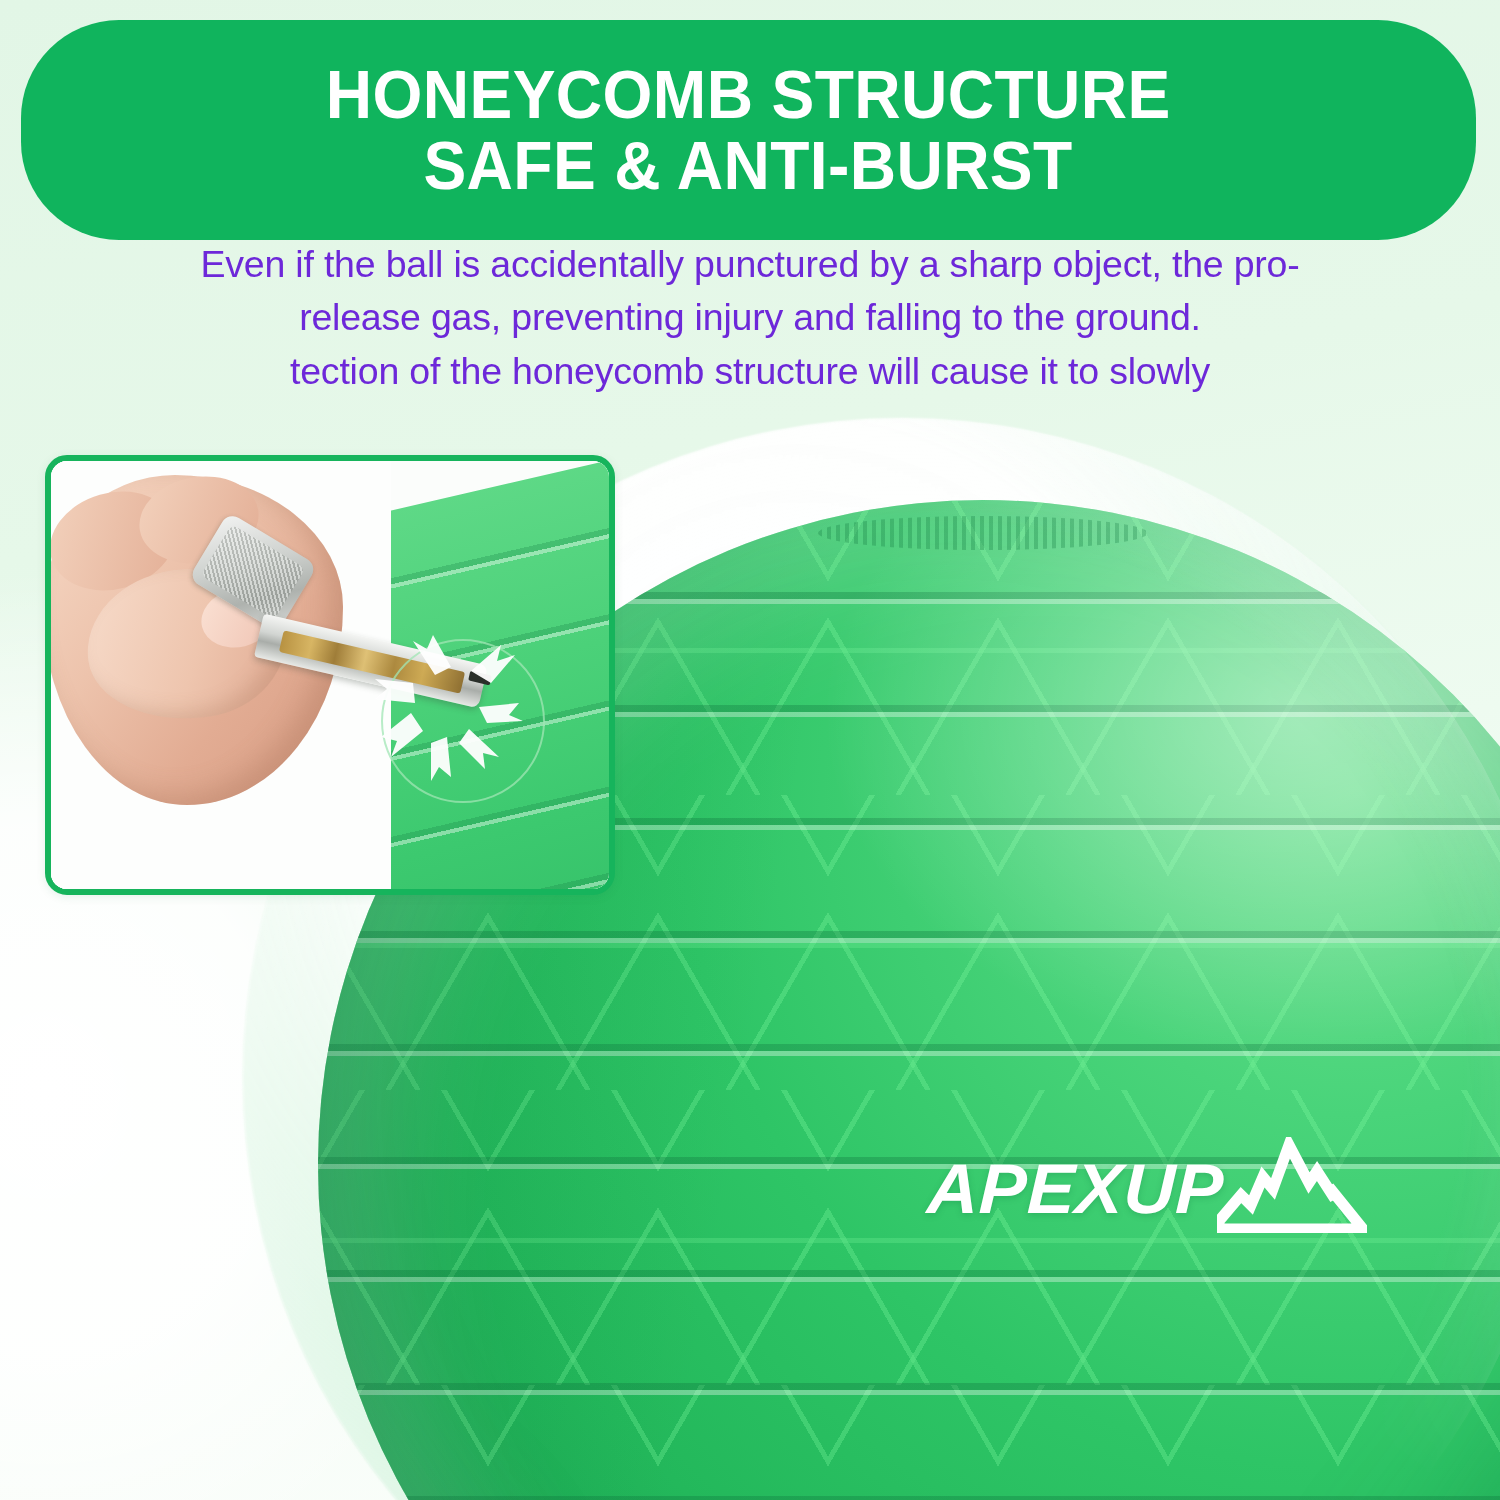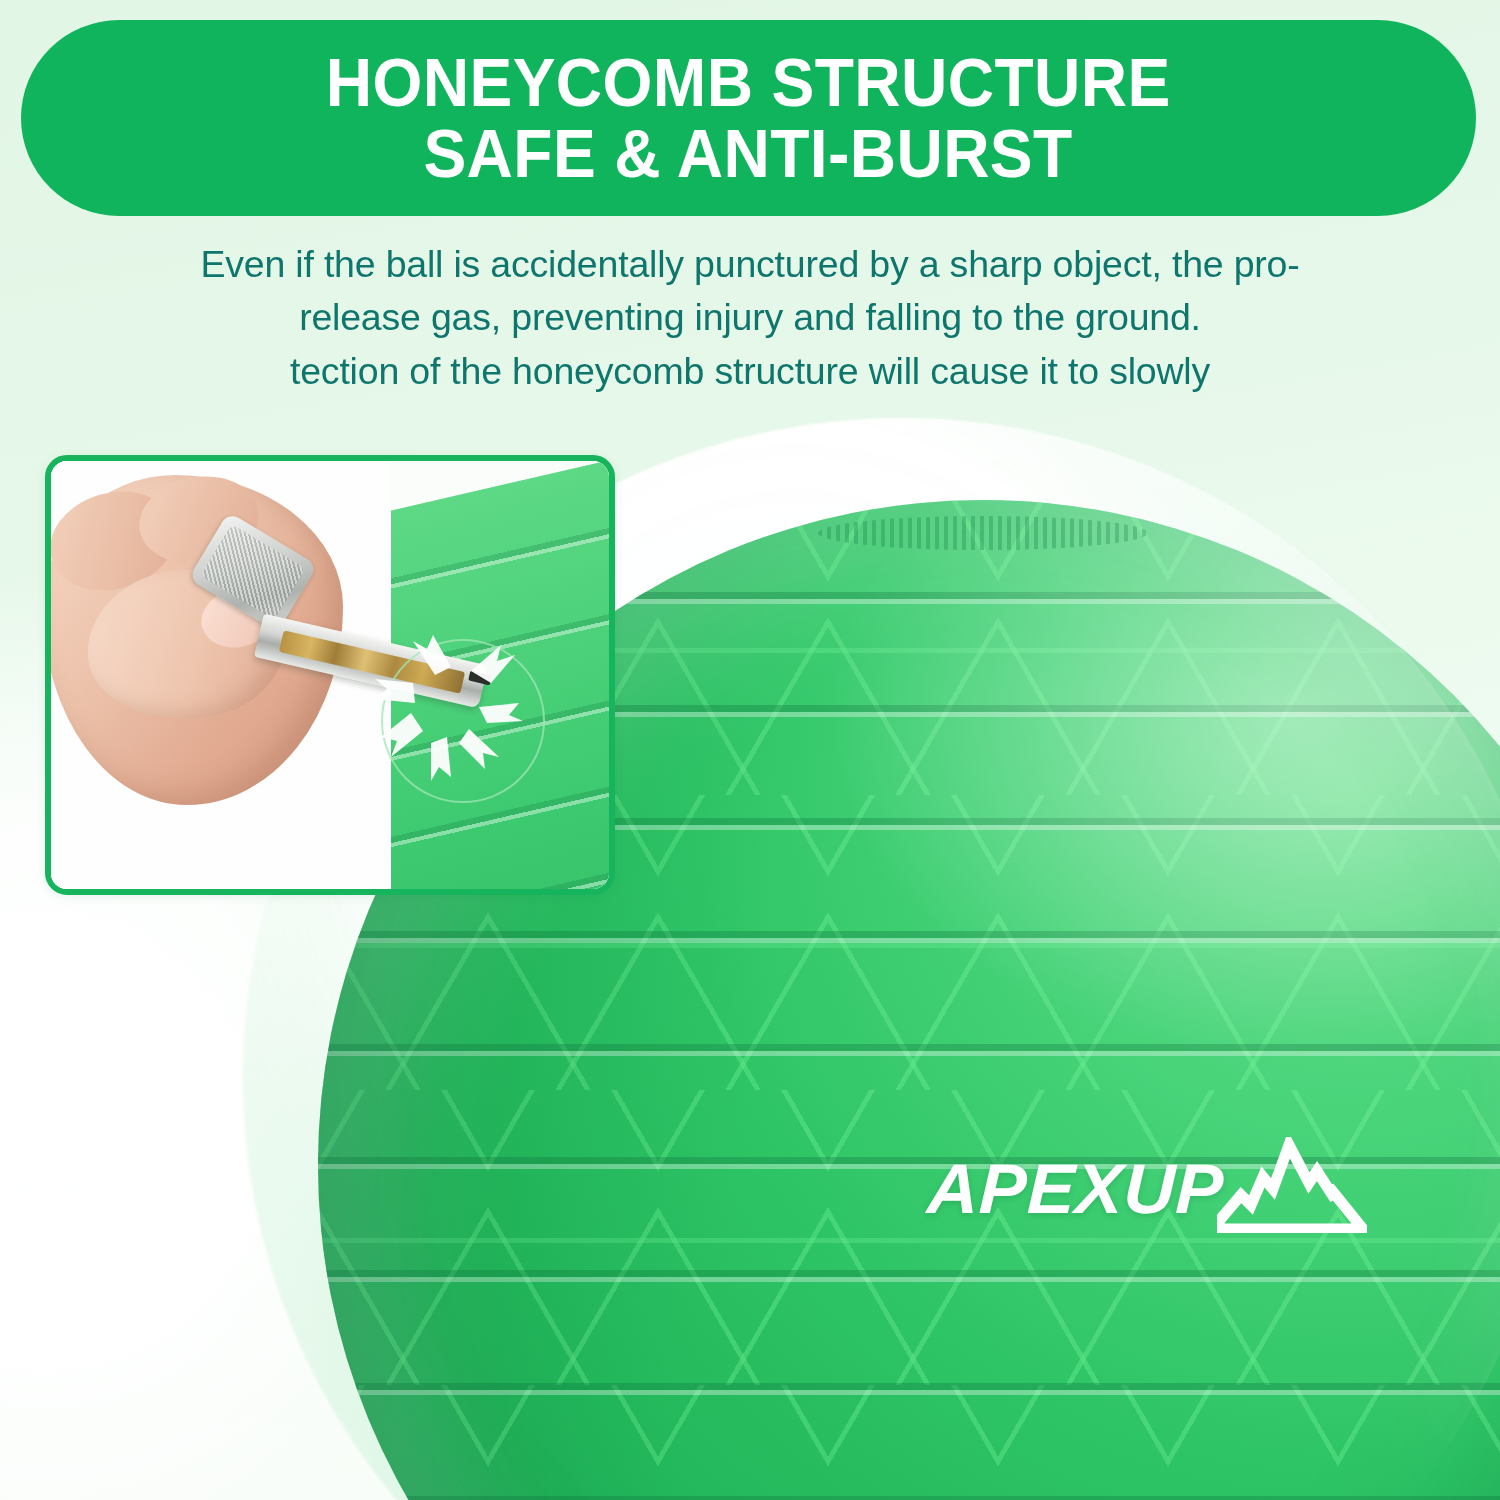--- a/index.html
+++ b/index.html
@@ -10,31 +10,31 @@
   }
   #stage{position:absolute;inset:0;width:1500px;height:1500px;overflow:hidden;}
 
   
   .bg-base{position:absolute;inset:0;
     background:linear-gradient(170deg,#e2f6e6 0%,#e6f8e9 32%,#eefbf0 55%,#f6fdf7 74%,#fbfefb 100%);}
   .bg-left-fade{position:absolute;left:0;top:420px;width:760px;height:1080px;
     background:radial-gradient(ellipse 620px 700px at 6% 62%,#ffffff 0%,rgba(255,255,255,.88) 38%,rgba(255,255,255,0) 74%);}
 
   
-  .banner{position:absolute;left:21px;top:20px;width:1455px;height:196px;
+  .banner{position:absolute;left:21px;top:20px;width:1455px;height:220px;
     background:#10b45d;border-radius:98px/98px;
     display:flex;flex-direction:column;align-items:center;justify-content:center;}
   .banner-line{color:#ffffff;font-weight:700;letter-spacing:.4px;
     font-family:"Liberation Sans Narrow","Liberation Sans",sans-serif;
     font-size:69px;line-height:1.03;text-align:center;white-space:nowrap;
     transform:scaleX(.93);transform-origin:center;}
 
   
   .intro{position:absolute;left:60px;top:238px;width:1380px;text-align:center;
-    color:#0f766e;font-size:37.5px;line-height:1.42;font-weight:400;letter-spacing:-.2px;}
+    color:#6d28d9;font-size:37.5px;line-height:1.42;font-weight:400;letter-spacing:-.2px;}
   .intro span{display:block;}
 
   
   .halo{position:absolute;left:243px;top:418px;width:1318px;height:1318px;border-radius:50%;
     background:
       radial-gradient(circle at 42% 28%, rgba(255,255,255,.98) 0%, rgba(255,255,255,.95) 30%,
                       rgba(226,248,232,.86) 52%, rgba(186,236,202,.62) 70%,
                       rgba(150,225,175,.34) 84%, rgba(140,222,168,.10) 95%, rgba(140,222,168,0) 100%);
     filter:blur(1px);}
   .halo-edge{position:absolute;left:243px;top:418px;width:1318px;height:1318px;border-radius:50%;

